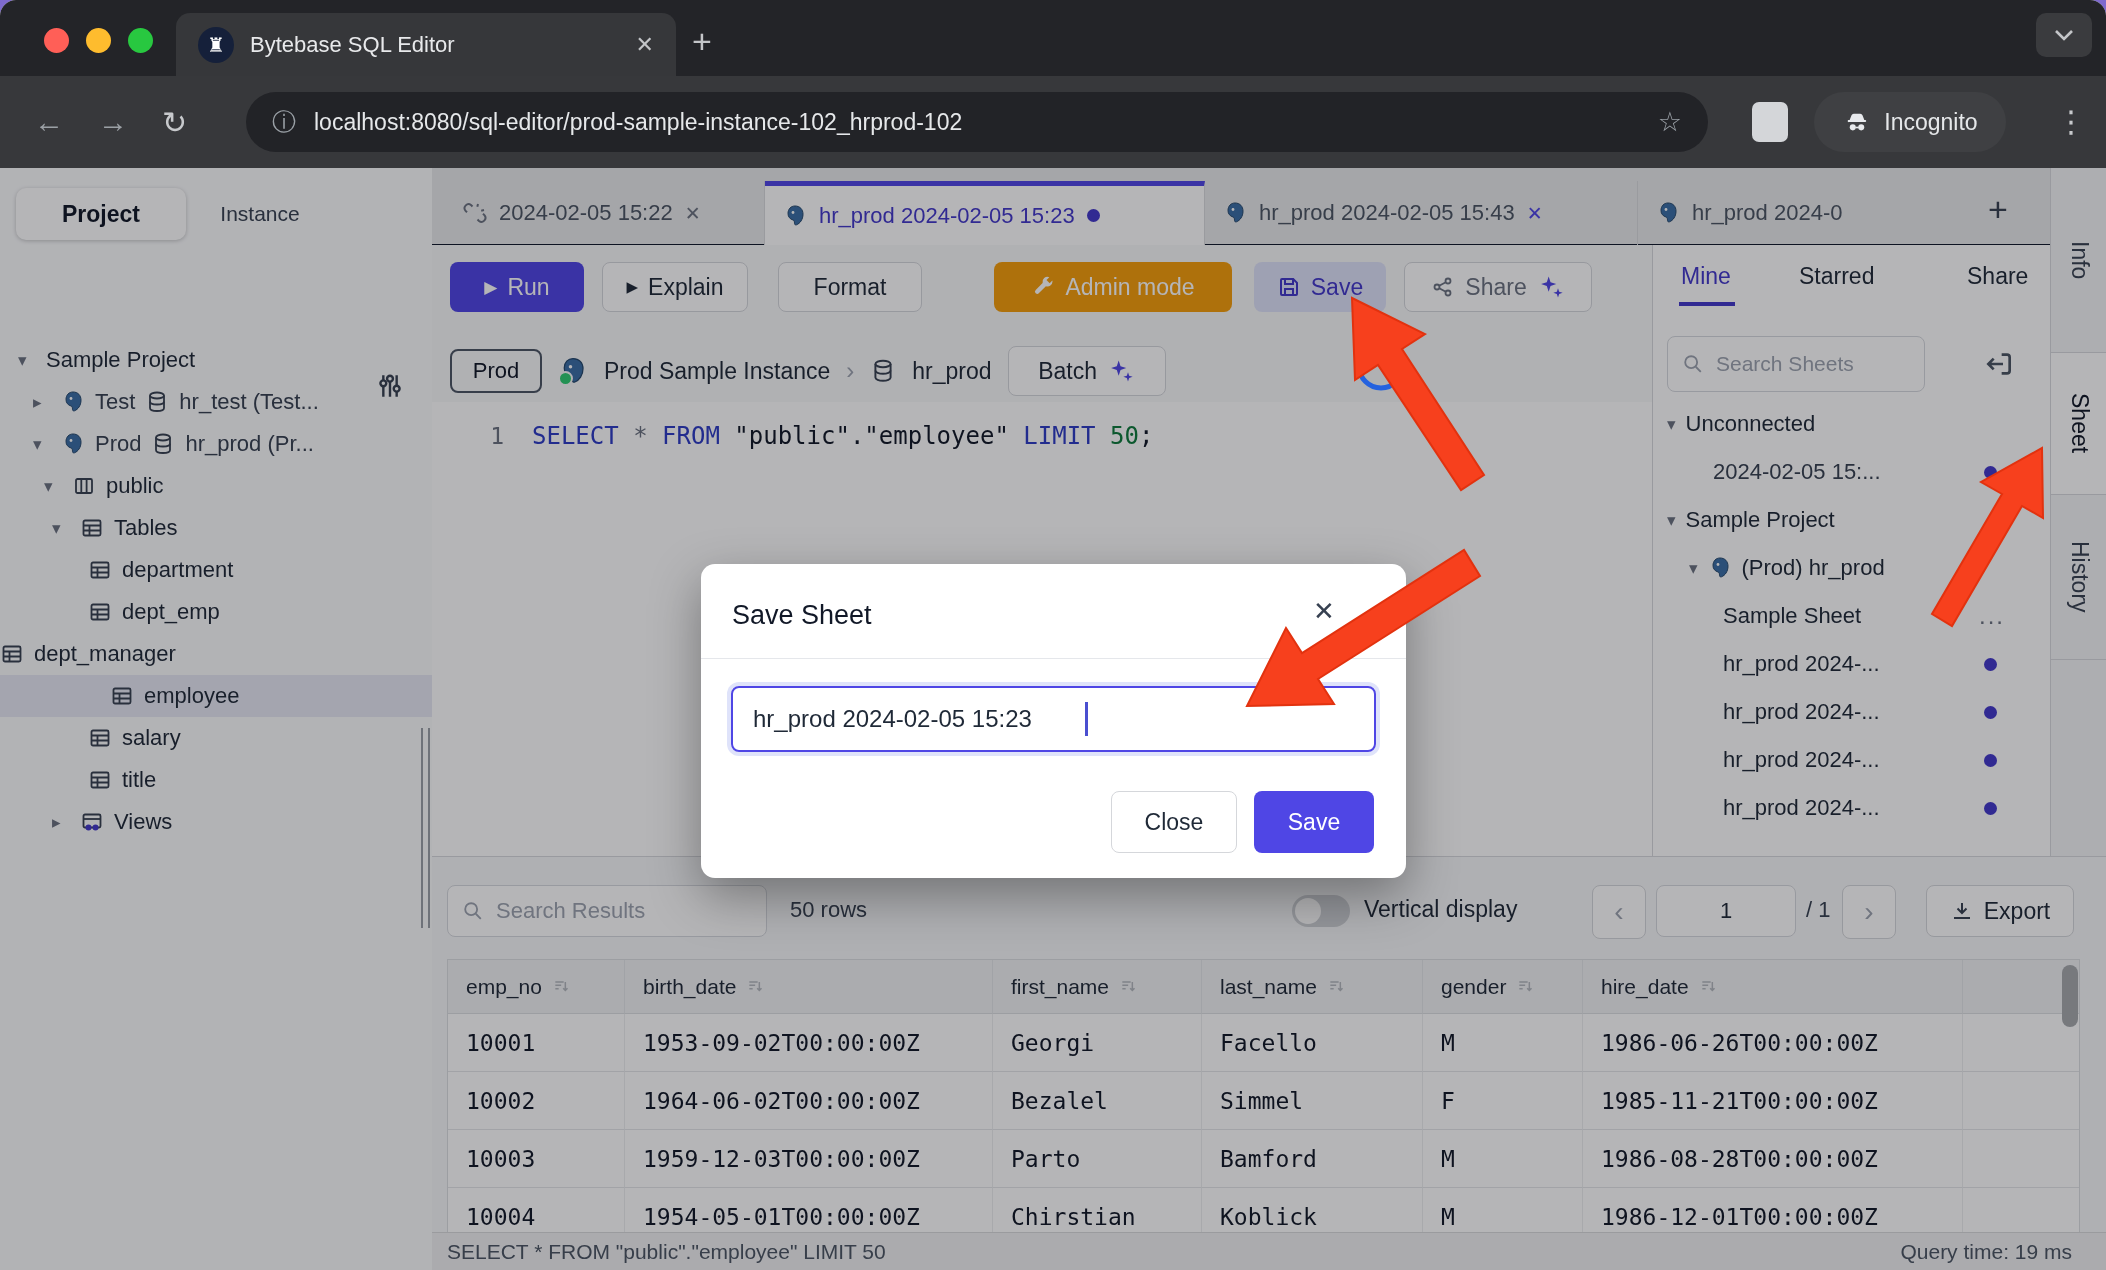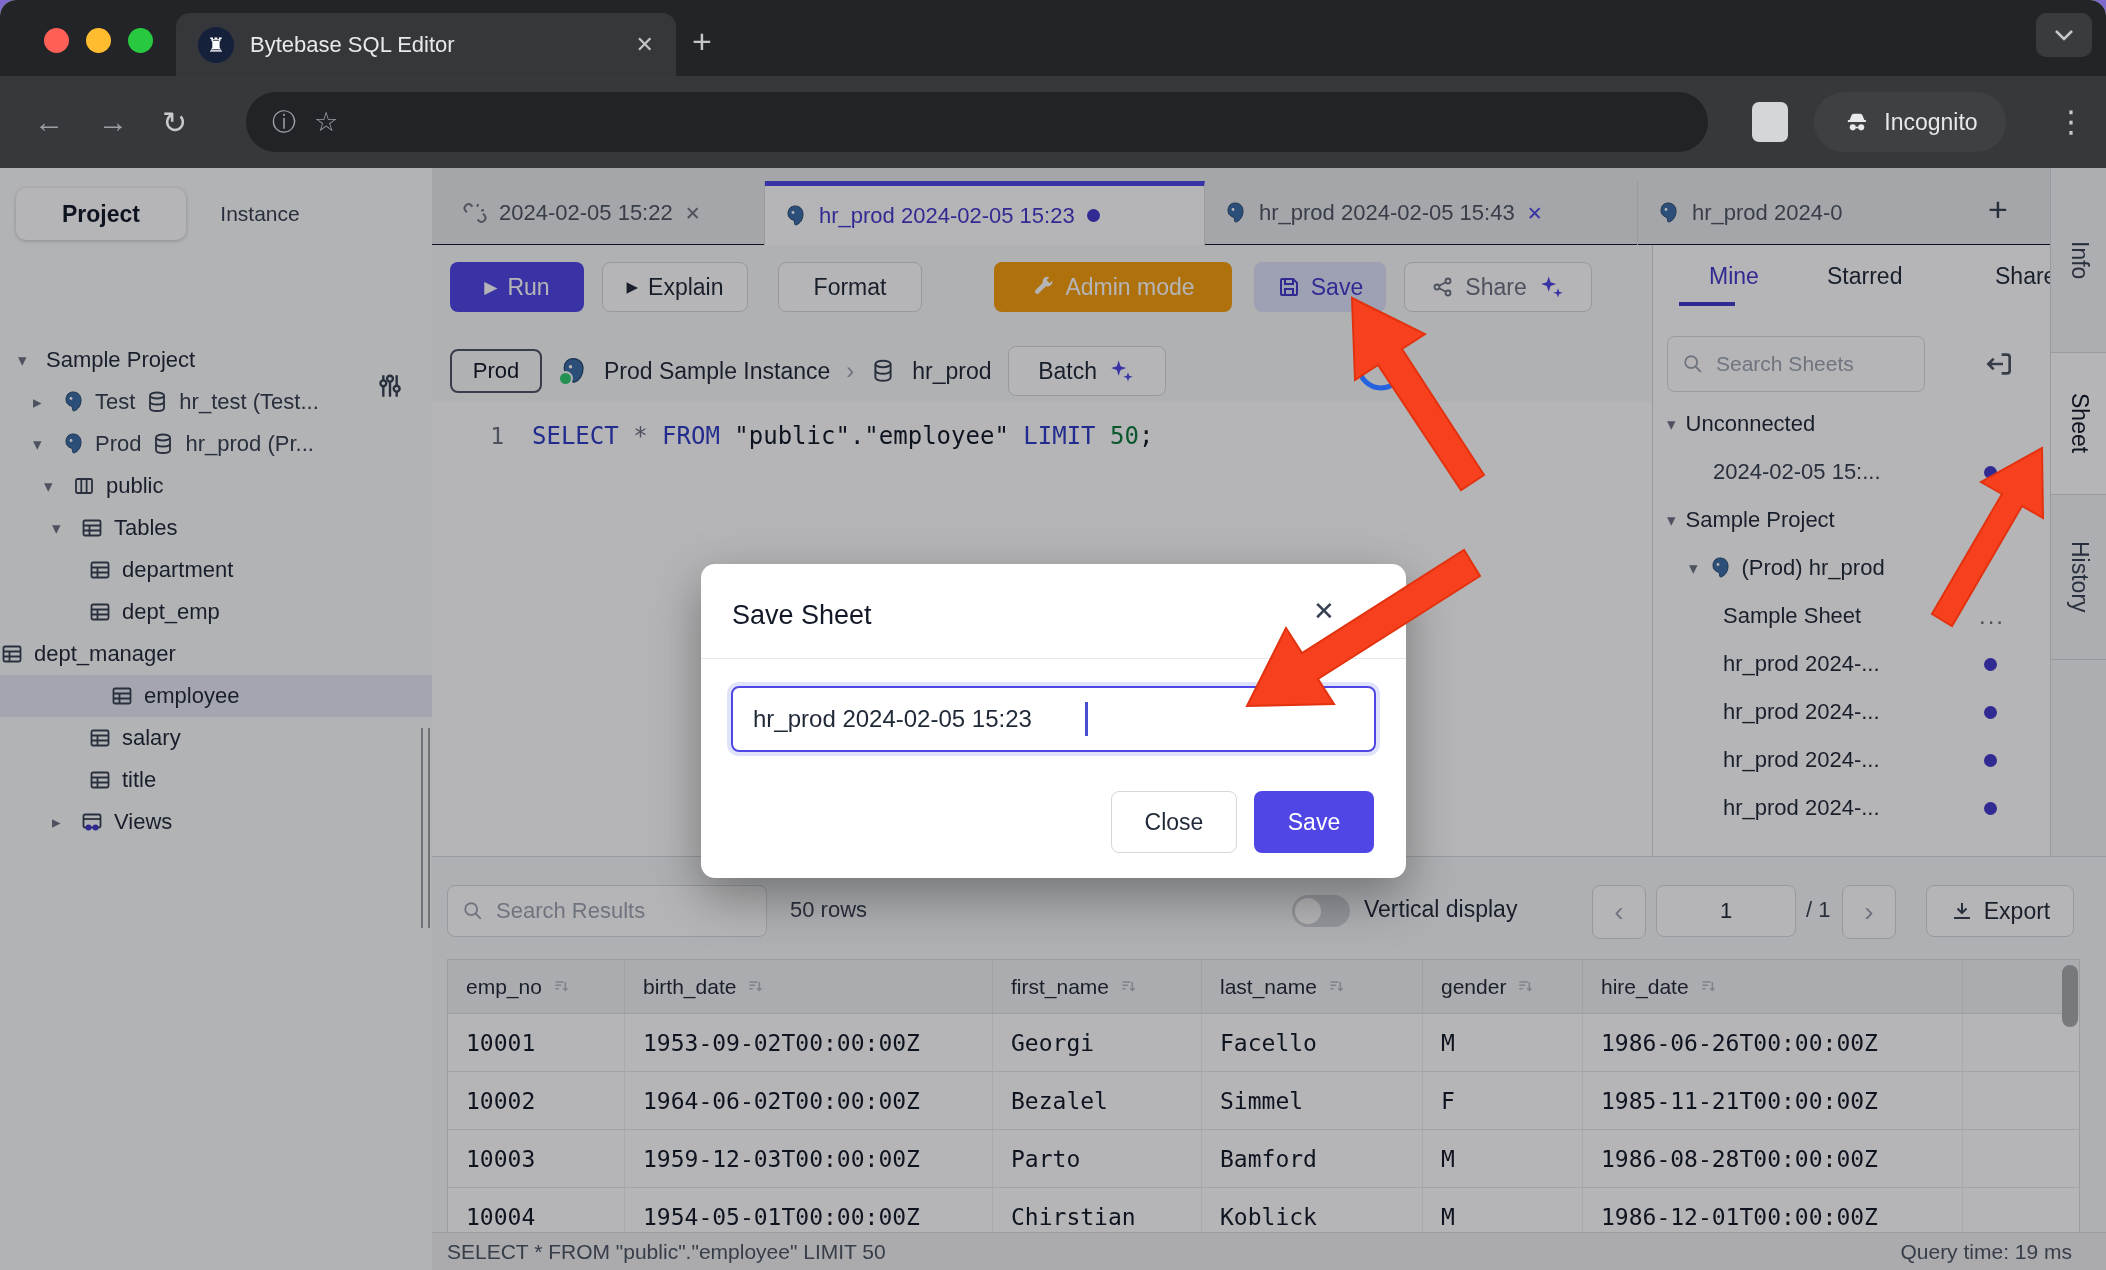--- a/index.html
+++ b/index.html
@@ -44,21 +44,21 @@
   
   #edpane{left:432px;top:245px;width:1220px;height:611px;background:#f8f9fa;}
   #code-area{left:0;top:157px;width:1220px;height:454px;background:#fff;}
   .tb{position:absolute;top:17px;height:50px;}
   #bc{left:18px;top:95px;height:62px;display:flex;align-items:center;gap:16px;}
   #env-badge{border:2px solid #4b5563;border-radius:8px;width:92px;height:44px;display:flex;align-items:center;justify-content:center;font-size:22px;font-weight:500;color:#111827;box-sizing:border-box;}
   .code{font-family:"DejaVu Sans Mono",monospace;font-size:24px;}
   .kw{color:#2d3bc4;} .op{color:#6b7280;} .str{color:#111827;} .num{color:#0e7a3c;}
   
   #rsp{left:1652px;top:245px;width:398px;height:611px;background:#fff;border-left:1px solid #d7d9dd;box-sizing:border-box;}
-  .rtab{position:absolute;top:18px;font-size:23px;color:#1f2937;margin-left:28px;}
+  .rtab{position:absolute;top:18px;font-size:23px;color:#1f2937;}
   #rrows{left:0;top:155px;width:398px;}
   .rrow{height:48px;display:flex;align-items:center;font-size:22px;color:#1f2937;white-space:nowrap;overflow:hidden;gap:40px;}
   #strip{left:2050px;top:168px;width:56px;height:688px;background:#f4f5f6;border-left:1px solid #d7d9dd;box-sizing:border-box;}
   .vseg{position:absolute;left:0;width:56px;display:flex;align-items:center;justify-content:center;border-bottom:1px solid #d7d9dd;box-sizing:border-box;}
   .vlabel{writing-mode:vertical-rl;font-size:23px;color:#374151;}
   
   #results{left:432px;top:856px;width:1674px;height:376px;background:#f7f8f9;border-top:1px solid #d7d9dd;box-sizing:border-box;}
   #res-search{left:15px;top:28px;width:320px;height:52px;}
   #toggle{left:860px;top:38px;width:58px;height:32px;background:#cfd2d6;border-radius:16px;}
   #toggle .knob{position:absolute;left:3px;top:3px;width:26px;height:26px;border-radius:50%;background:#fff;}
@@ -104,20 +104,21 @@
         </svg>
     </div>
   </div>
   <div class="abs" id="navrow">
     <span class="navic">←</span>
     <span class="navic">→</span>
     <span class="navic" style="color:#c7c9cc">↻</span>
   </div>
   <div class="abs" id="urlpill">
     <span style="color:#9aa0a6;font-size:24px">ⓘ</span>
+    <span id="urltext">localhost:8080/sql-editor/prod-sample-instance-102_hrprod-102</span>
     <span style="color:#9aa0a6;font-size:27px">☆</span>
   </div>
   <div class="abs" style="left:1752px;top:102px;width:36px;height:40px;background:#d4d6d9;border-radius:7px"></div>
   <div class="abs" id="incog">
     <svg class="ic" width="30" height="28" viewBox="0 0 24 24">
         <path fill="#e8eaed" d="M4 11.2c0-.5.4-.9 1-.9h.7l1.6-4.1a2 2 0 0 1 1.9-1.3h5.6a2 2 0 0 1 1.9 1.3l1.6 4.1h.7a.9.9 0 1 1 0 1.8H5a.9.9 0 0 1-1-.9z"></path>
         <circle cx="8.4" cy="16.6" r="2.6" fill="#e8eaed"></circle>
         <circle cx="15.6" cy="16.6" r="2.6" fill="#e8eaed"></circle>
         <rect x="10.8" y="16" width="2.4" height="1.4" fill="#e8eaed"></rect>
       </svg>

